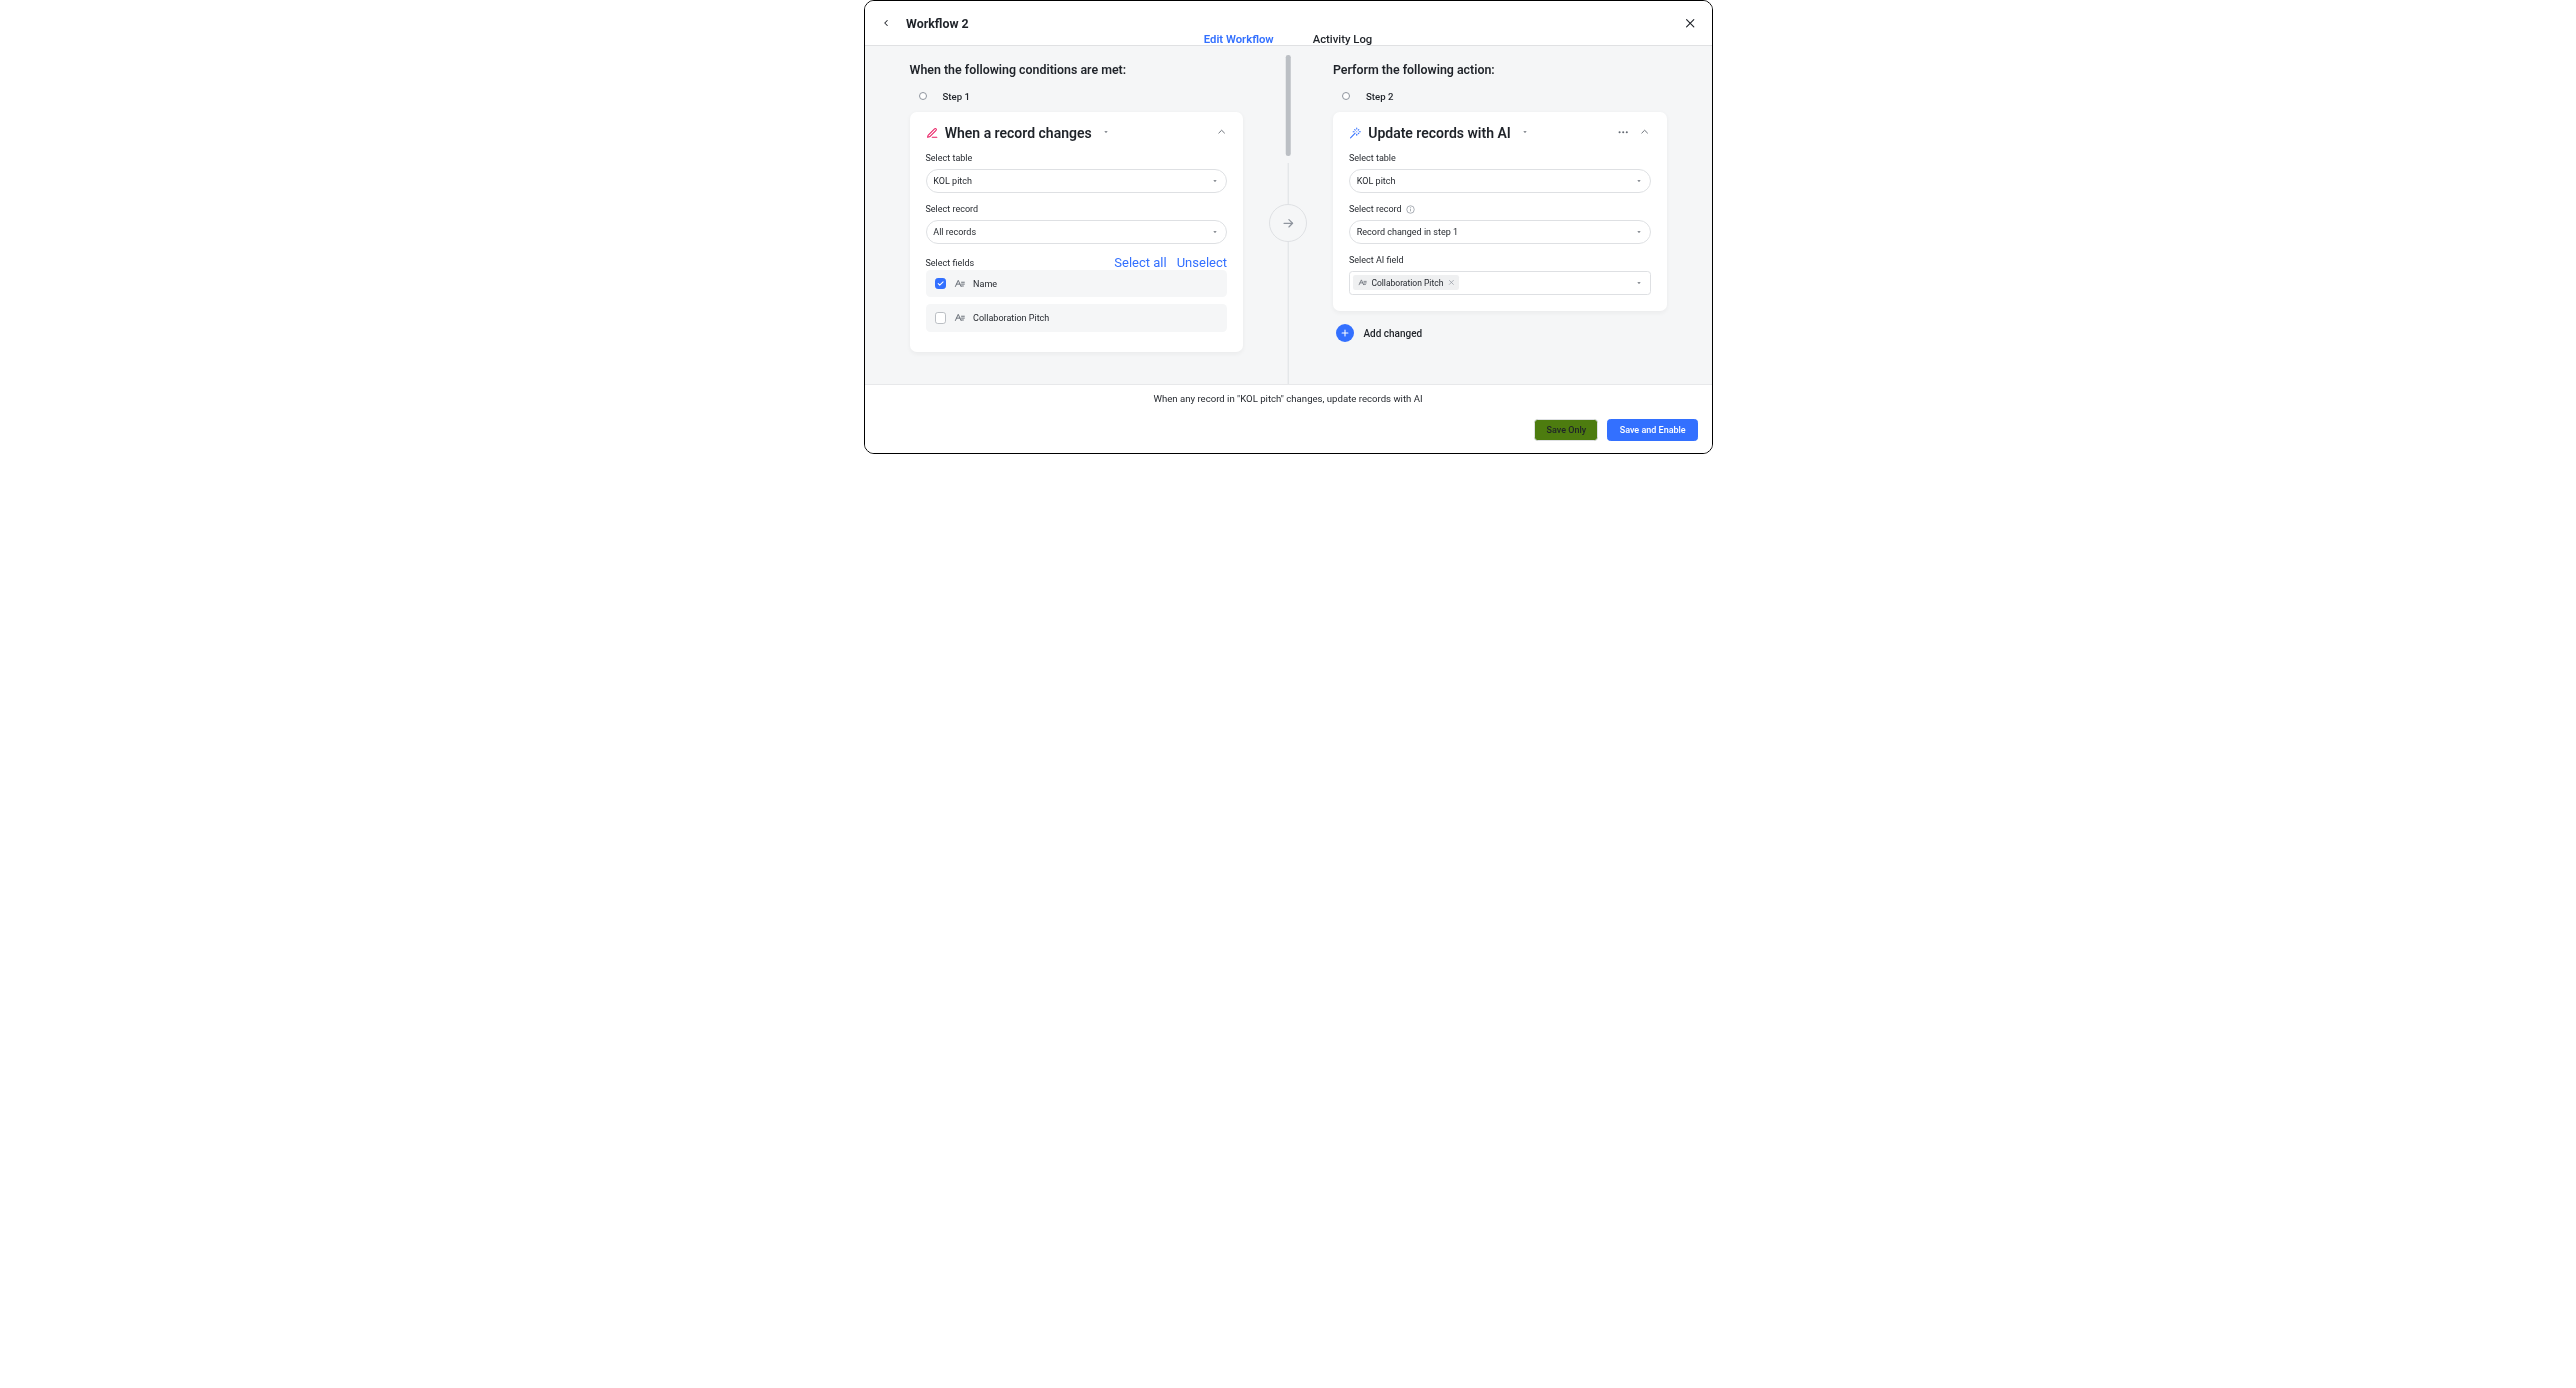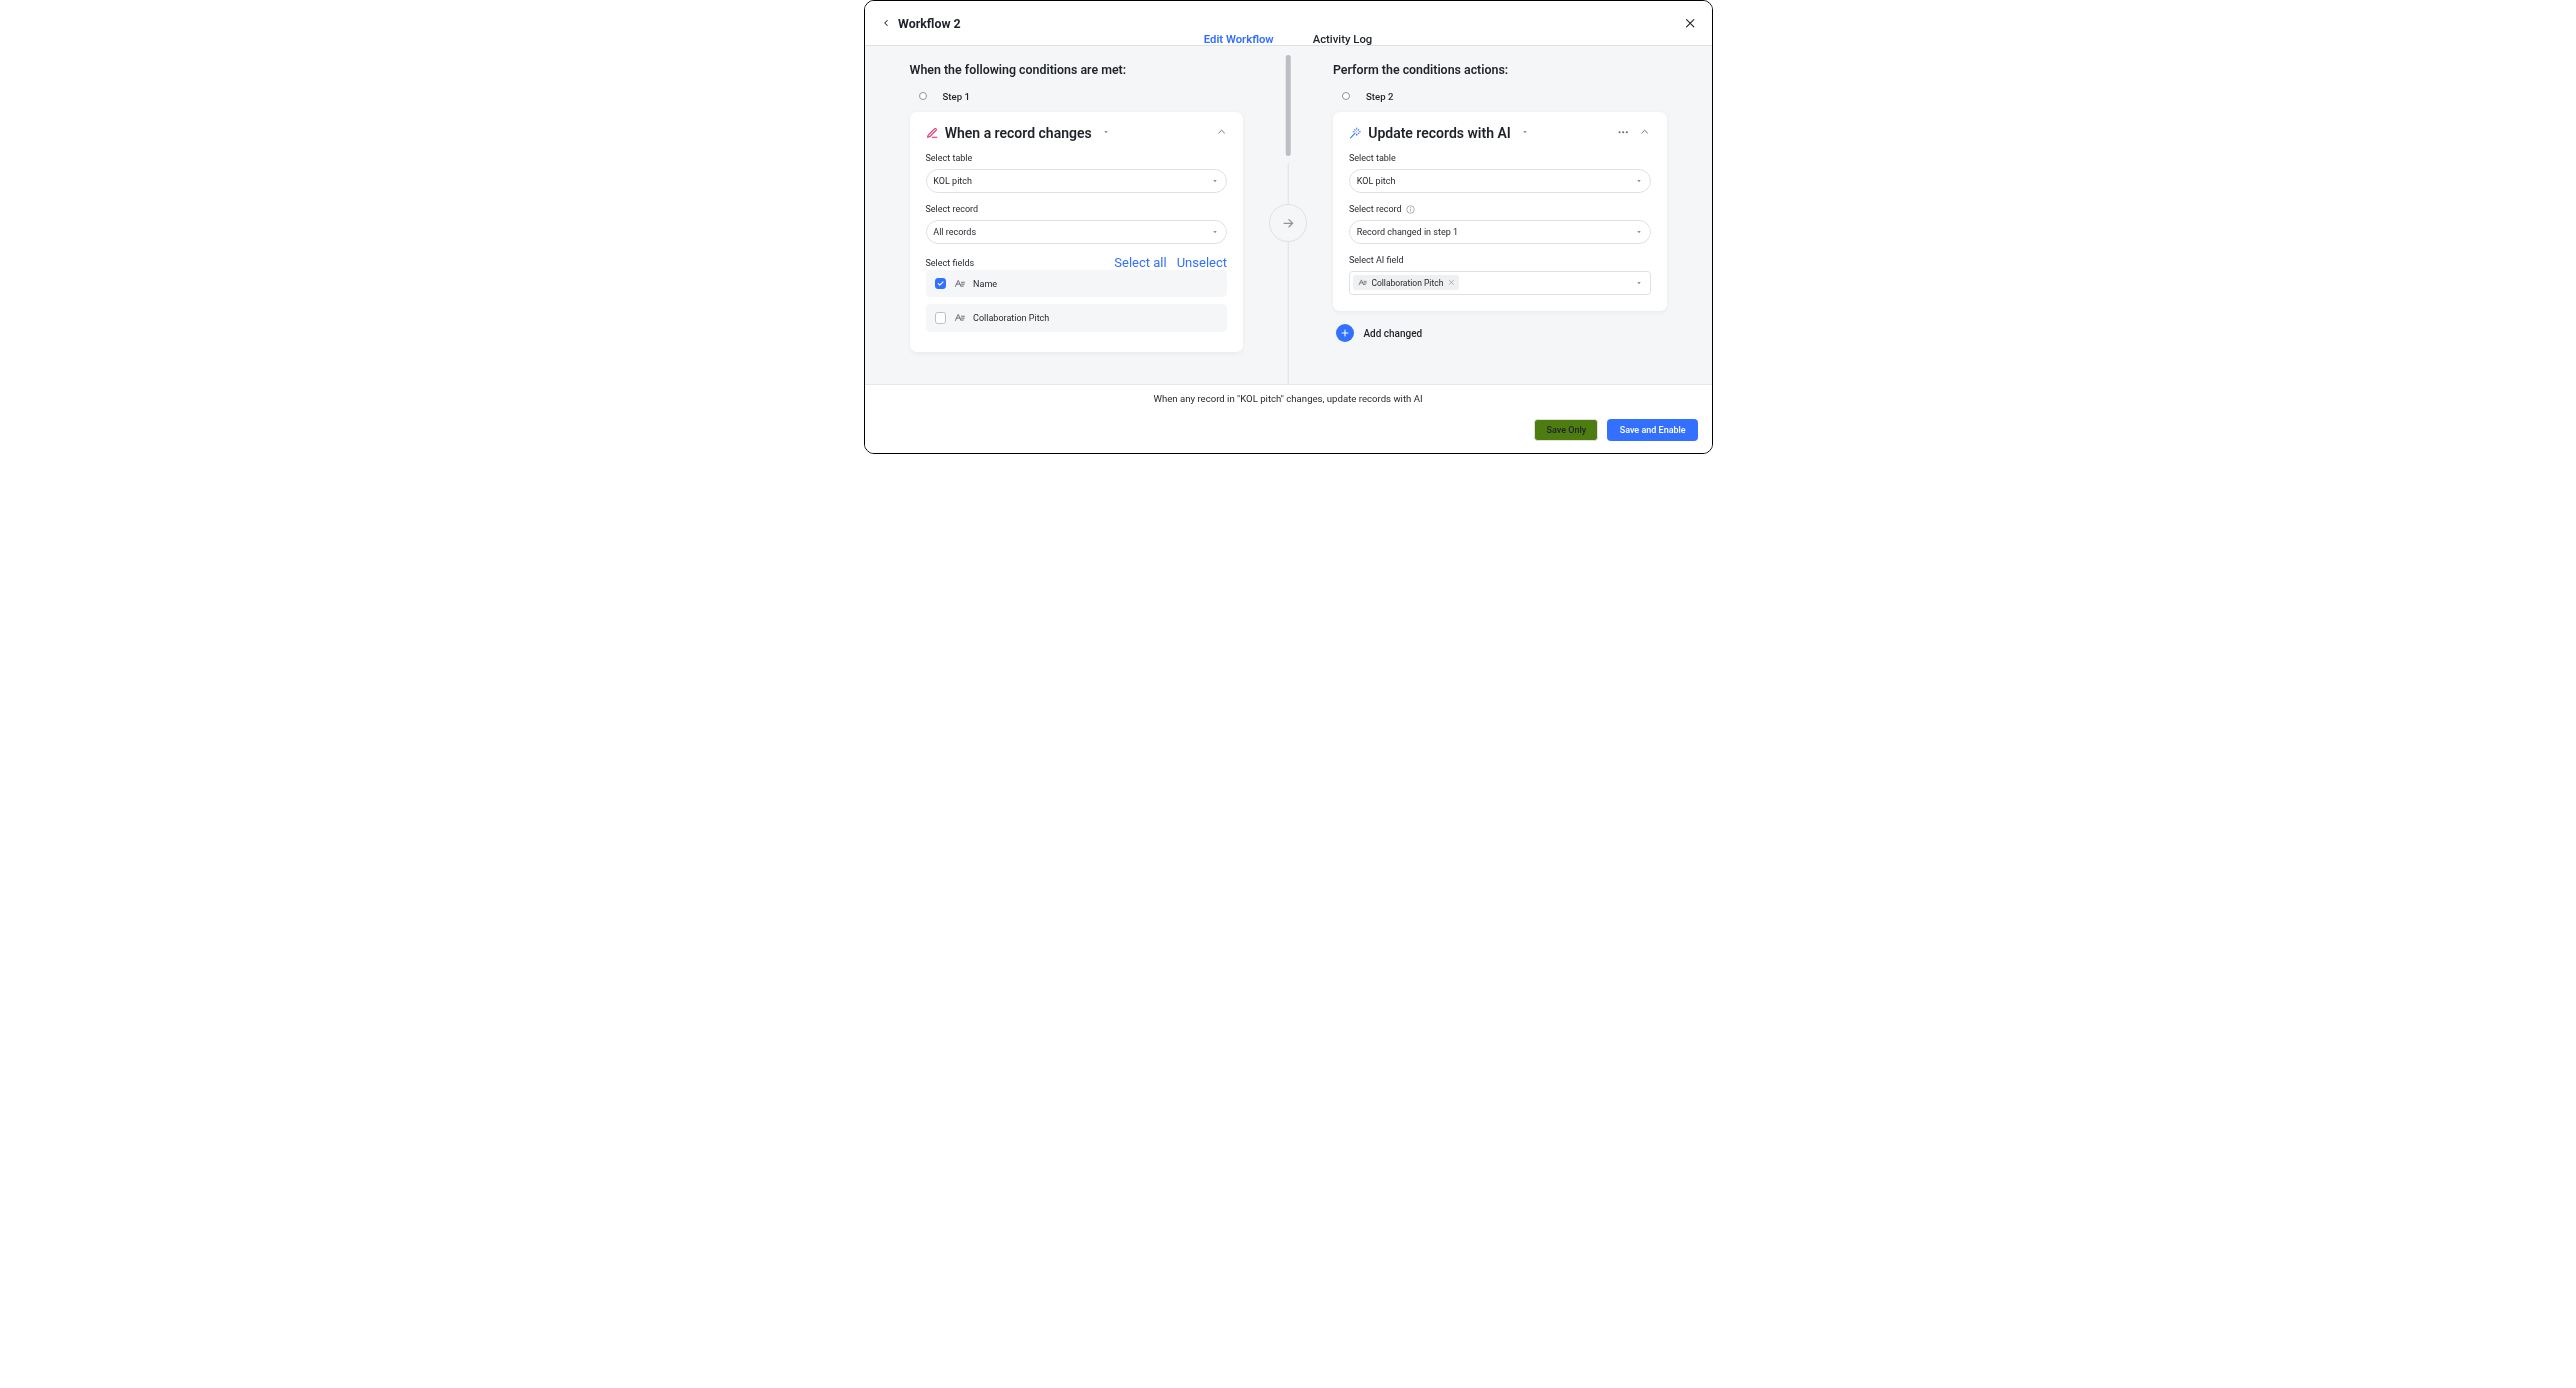--- a/index.html
+++ b/index.html
@@ -27,21 +27,21 @@
     align-items: center;
     height: 45px;
     position: relative;
     border-bottom: 0.6px solid #e0e1e3;
     padding: 0 13.5px;
     background: #fff;
   }
   .header-left {
     display: flex;
     align-items: center;
-    gap: 4px;
+    gap: 12px;
     flex: 0 0 auto;
   }
   .back-btn {
     width: 16px; height: 16px;
     display: flex; align-items: center; justify-content: center;
     cursor: pointer;
   }
   .title {
     font-size: 12.4px;
     font-weight: 700;
@@ -459,21 +459,21 @@
               <line x1="16" y1="9" x2="22" y2="9"></line>
               <line x1="16" y1="13" x2="22" y2="13"></line>
               <line x1="16" y1="17" x2="20" y2="17"></line>
             </svg>
           <span>Collaboration Pitch</span>
         </div>
       </div>
     </div>
 
     <div class="pane">
-      <div class="pane-heading">Perform the conditions actions:</div>
+      <div class="pane-heading">Perform the following action:</div>
       <div class="step-label">
         <span class="step-circle"></span>
         <span class="step-text">Step 2</span>
       </div>
       <div class="card">
         <div class="card-header">
           <svg class="ai-icon" width="12.4" height="12.4" viewBox="0 0 24 24" fill="none" stroke="#3370ff" stroke-width="2" stroke-linecap="round" stroke-linejoin="round">
               <path d="M15 4V2"></path>
               <path d="M15 16v-2"></path>
               <path d="M8 9h2"></path>

